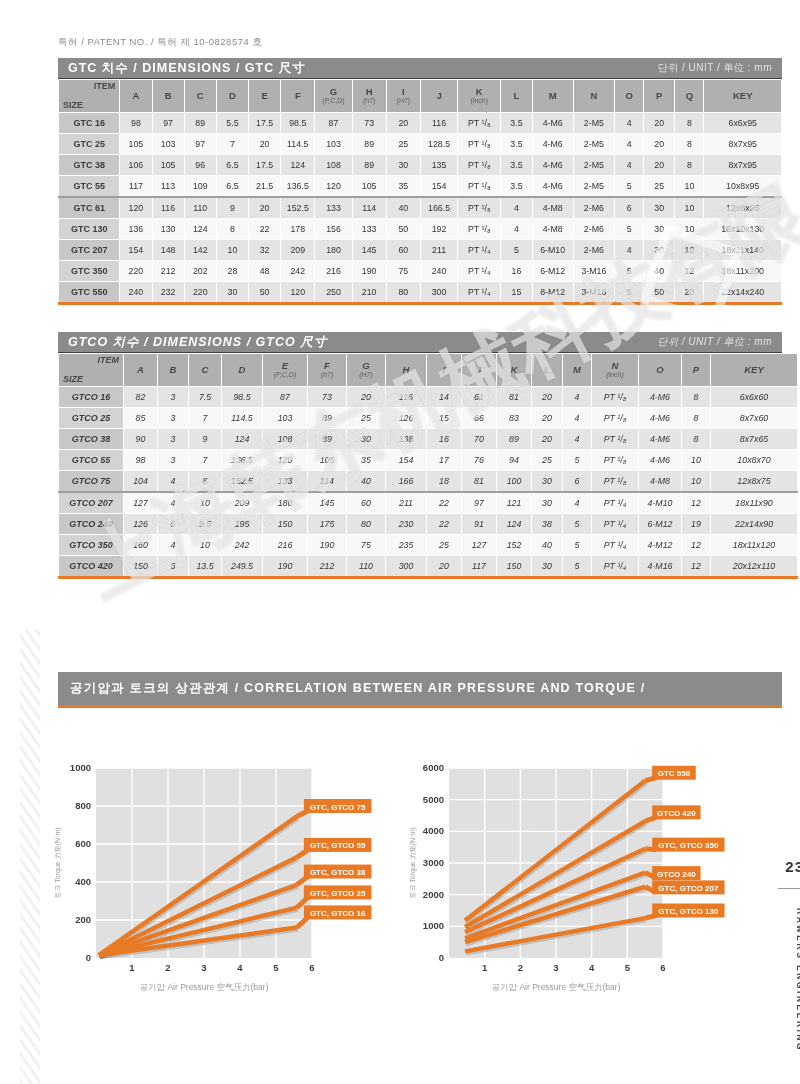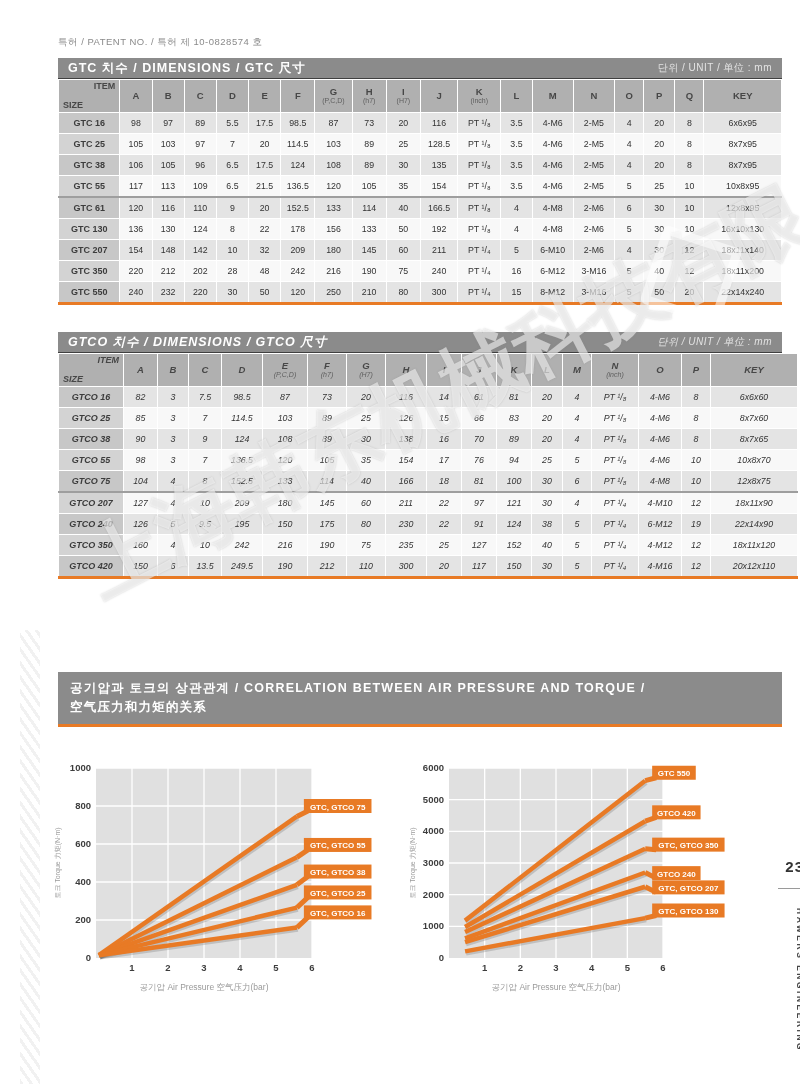--- a/index.html
+++ b/index.html
@@ -501,21 +501,20 @@
               <td>12</td>
               <td>20x12x110</td>
             </tr>
           </tbody>
         </table>
       </div>
   </div>
 
   <div class="section-bar">
     <div>공기압과 토크의 상관관계 / CORRELATION BETWEEN AIR PRESSURE AND TORQUE /</div>
-    <div>空气压力和力矩的关系</div>
   </div>
 
   <svg id="chart-left" class="chart-svg" width="335" height="255">
       <rect x="46" y="16" width="216" height="190" fill="#e0e0e0"></rect>
       <line x1="82" y1="16" x2="82" y2="206" stroke="#ffffff" stroke-width="1.3"></line>
       <text x="82" y="219" text-anchor="middle" font-size="9.5" font-weight="bold" fill="#3d3d3d" font-family="&quot;Liberation Sans&quot;,sans-serif">1</text>
       <line x1="118" y1="16" x2="118" y2="206" stroke="#ffffff" stroke-width="1.3"></line>
       <text x="118" y="219" text-anchor="middle" font-size="9.5" font-weight="bold" fill="#3d3d3d" font-family="&quot;Liberation Sans&quot;,sans-serif">2</text>
       <line x1="154" y1="16" x2="154" y2="206" stroke="#ffffff" stroke-width="1.3"></line>
       <text x="154" y="219" text-anchor="middle" font-size="9.5" font-weight="bold" fill="#3d3d3d" font-family="&quot;Liberation Sans&quot;,sans-serif">3</text>

